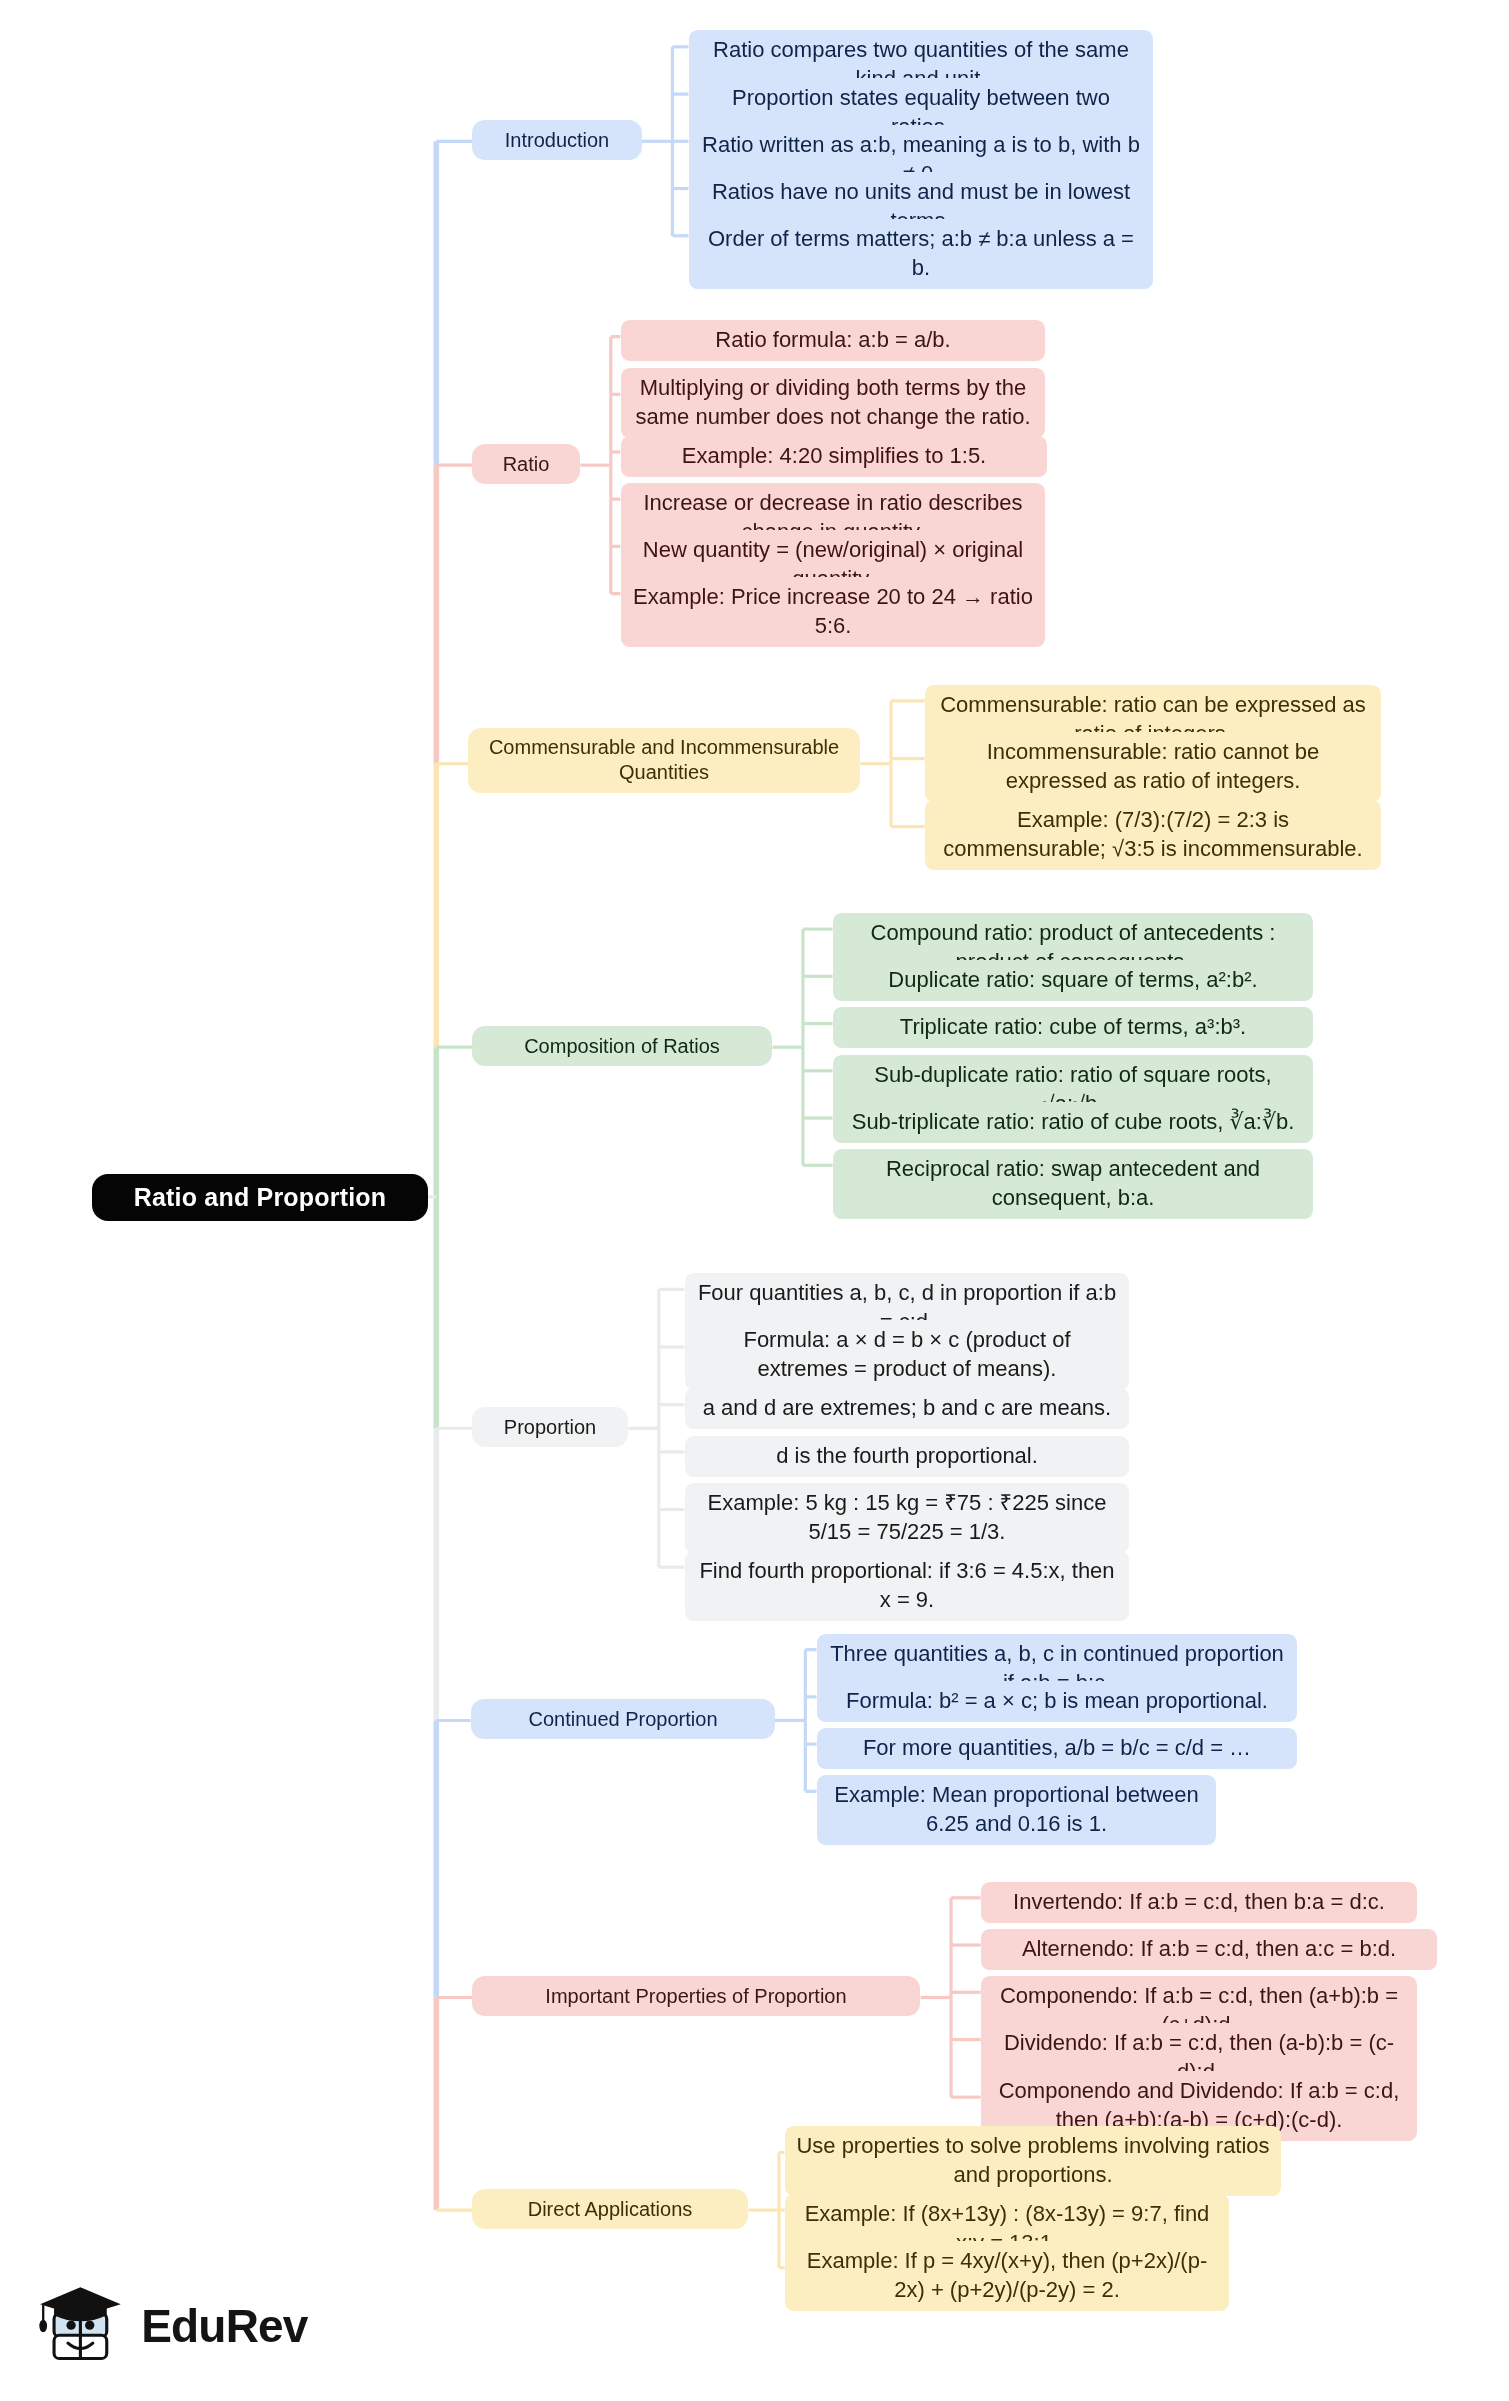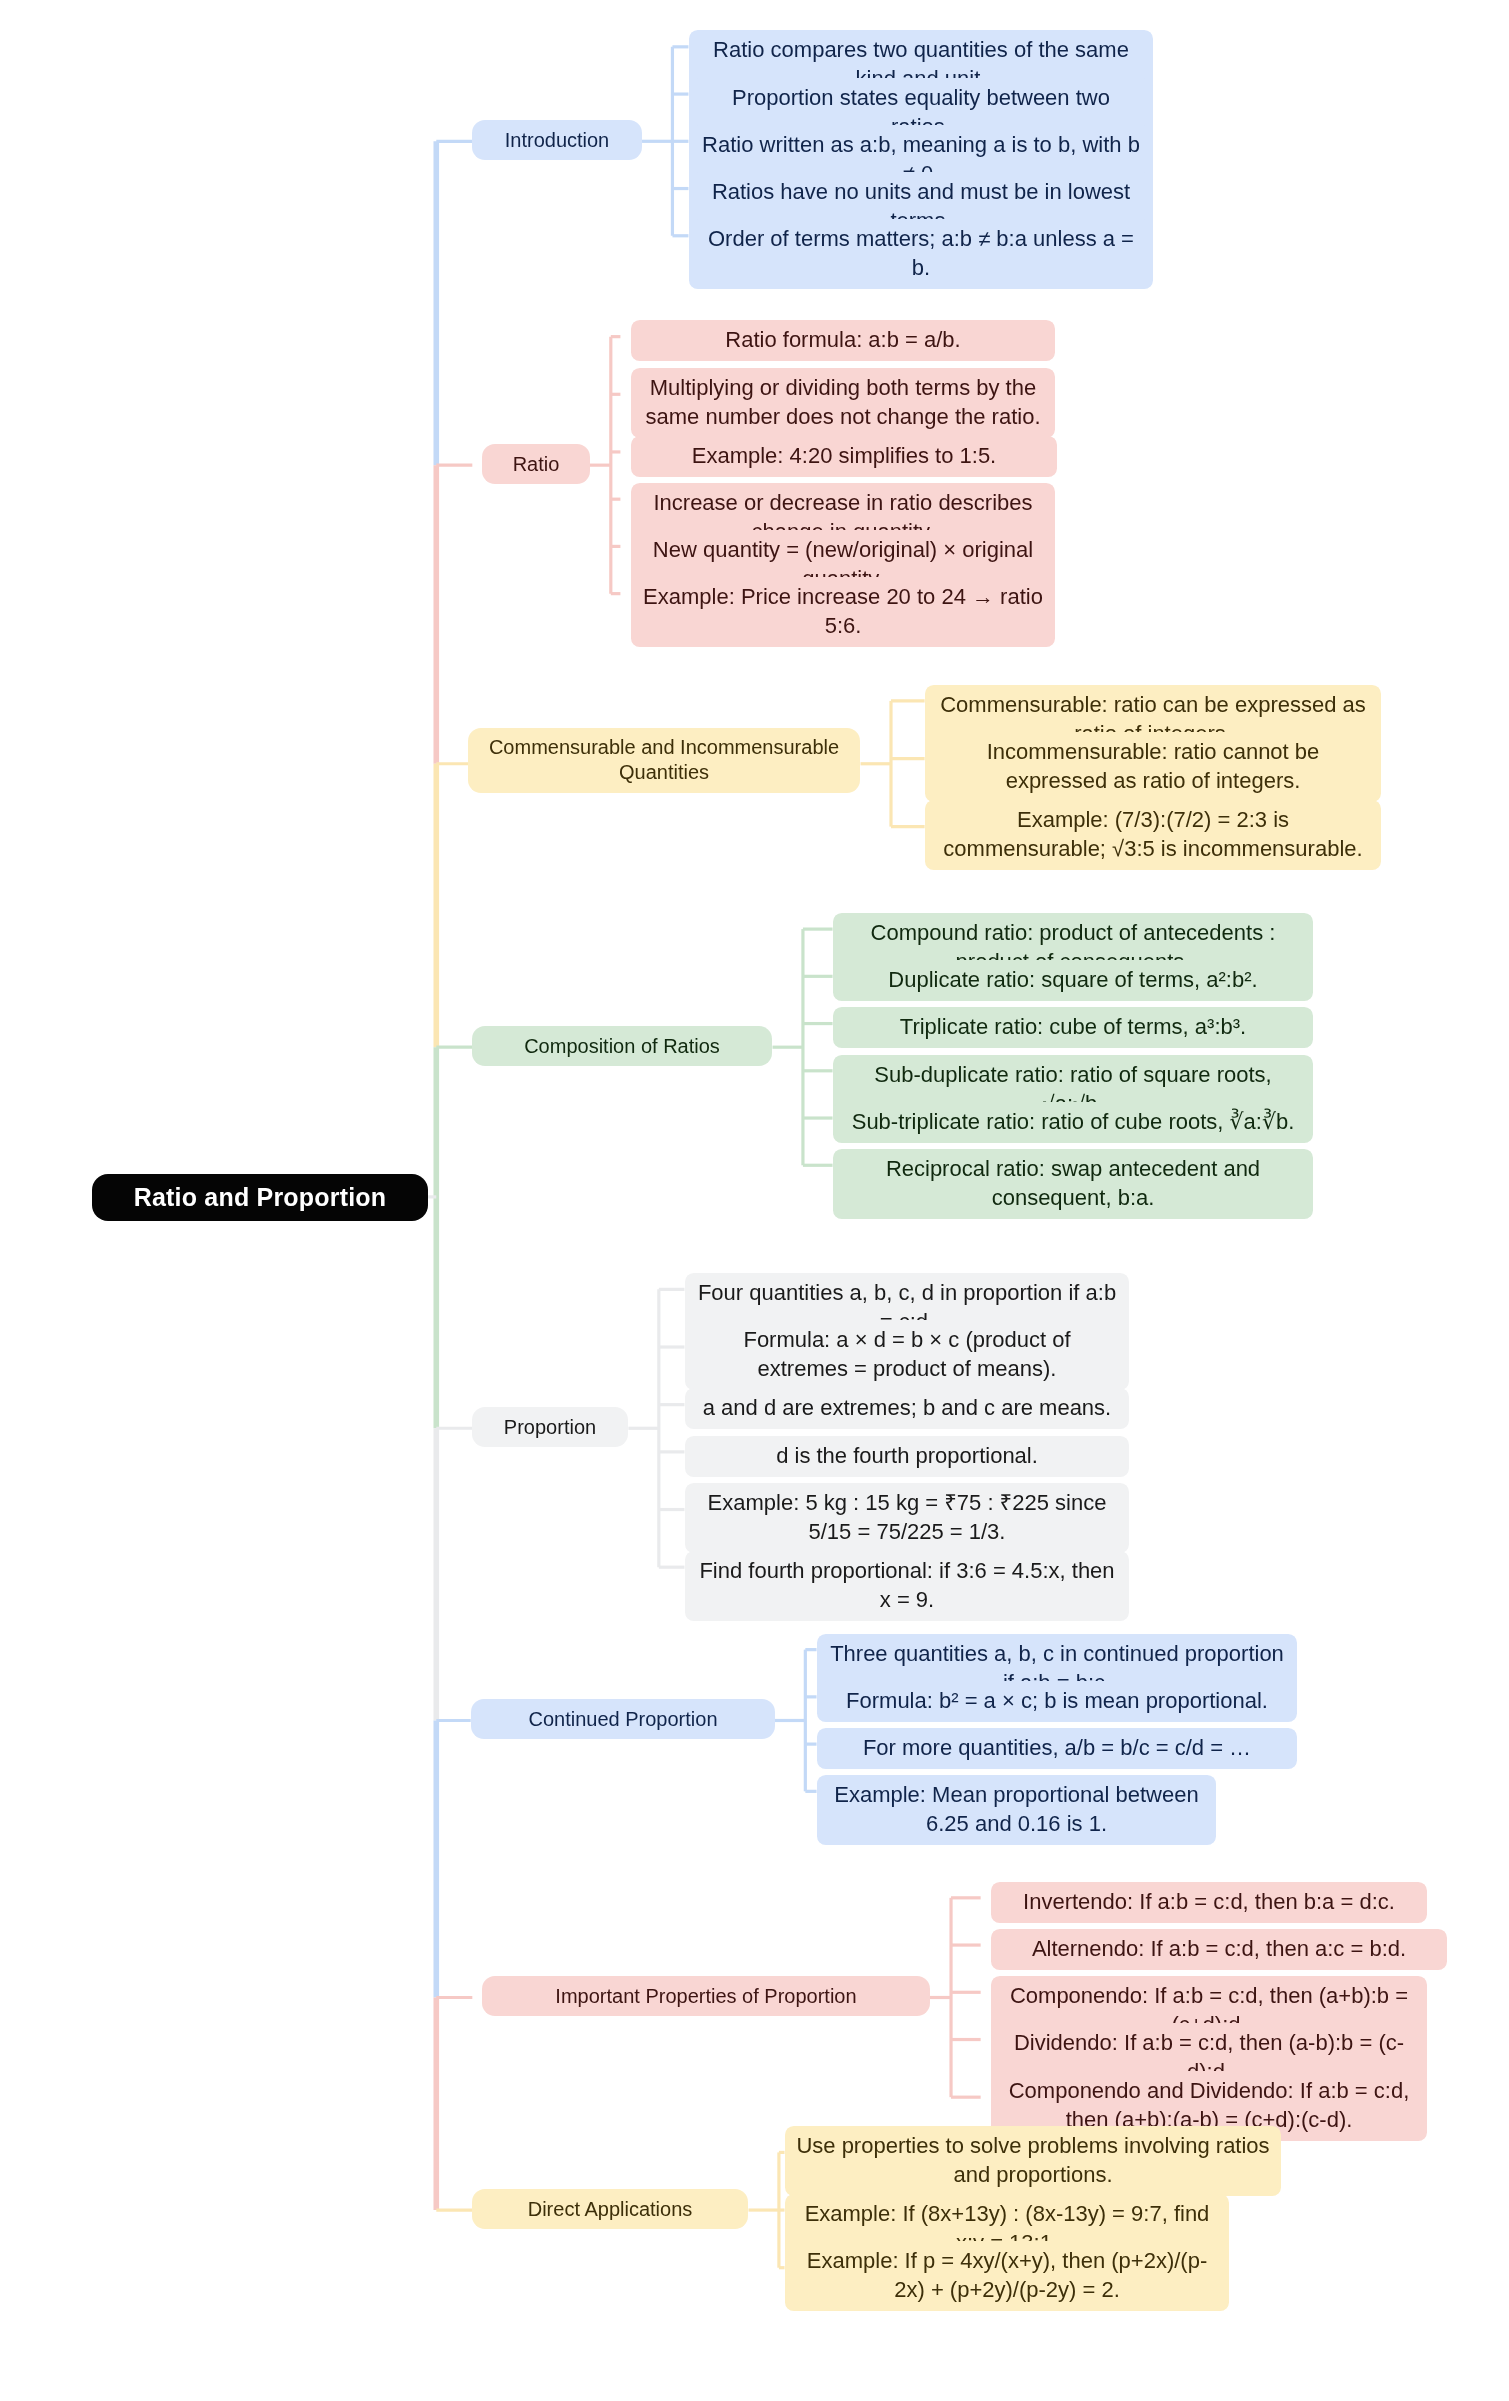--- a/index.html
+++ b/index.html
@@ -58,21 +58,21 @@
 
   
   .leaf-node {
     font-size: 22px;
     border-radius: 8.8px;
     padding: 6.4px 10.4px;
   }
 
   
   .c-blue   { background: #d6e4fb; color: #10244a; }
-  .c-pink   { background: #f9d6d3; color: #3d1412; margin-left: 10px; }
+  .c-pink   { background: #f9d6d3; color: #3d1412; }
   .c-yellow { background: #fdeec2; color: #3d2f09; }
   .c-green  { background: #d5e9d6; color: #10290f; }
   .c-gray   { background: #f1f2f3; color: #1a1a1a; }
 
   
   #logo {
     position: absolute;
     left: 37px;
     top: 2274px;
     width: 256px;
@@ -209,14 +209,37 @@
       <div class="node leaf-node c-pink" style="left: 981px; width: 436px; top: 1976px;">Componendo: If a:b = c:d, then (a+b):b = (c+d):d.</div>
       <div class="node leaf-node c-pink" style="left: 981px; width: 436px; top: 2023px;">Dividendo: If a:b = c:d, then (a-b):b = (c-d):d.</div>
       <div class="node leaf-node c-pink" style="left: 981px; width: 436px; top: 2071px;">Componendo and Dividendo: If a:b = c:d, then (a+b):(a-b) = (c+d):(c-d).</div>
       <div class="node branch-node c-pink" style="left: 472px; width: 448px; top: 1976px;">Important Properties of Proportion</div>
       <div class="node leaf-node c-yellow" style="left: 785px; width: 496px; top: 2126px;">Use properties to solve problems involving ratios and proportions.</div>
       <div class="node leaf-node c-yellow" style="left: 785px; width: 444px; top: 2194px;">Example: If (8x+13y) : (8x-13y) = 9:7, find x:y = 13:1.</div>
       <div class="node leaf-node c-yellow" style="left: 785px; width: 444px; top: 2241px;">Example: If p = 4xy/(x+y), then (p+2x)/(p-2x) + (p+2y)/(p-2y) = 2.</div>
       <div class="node branch-node c-yellow" style="left: 472px; width: 276px; top: 2189px;">Direct Applications</div>
     </div>
 
+  <div id="logo">
+    <svg class="mark" viewBox="0 0 120 116">
+
+      <rect x="22" y="42" width="68" height="30" rx="7" fill="#cfe3f3" stroke="#111" stroke-width="4"></rect>
+      <rect x="22" y="70" width="68" height="30" rx="7" fill="#ffffff" stroke="#111" stroke-width="4"></rect>
+      <line x1="56" y1="42" x2="56" y2="100" stroke="#111" stroke-width="4"></line>
+
+      <circle cx="44" cy="57" r="6" fill="#111"></circle>
+      <circle cx="68" cy="57" r="6" fill="#111"></circle>
+
+      <path d="M40 80 q16 14 32 0" fill="none" stroke="#111" stroke-width="4" stroke-linecap="round"></path>
+
+      <path d="M30 41 q10 -8 20 0" fill="none" stroke="#111" stroke-width="5" stroke-linecap="round"></path>
+      <path d="M62 41 q10 -8 20 0" fill="none" stroke="#111" stroke-width="5" stroke-linecap="round"></path>
+
+      <polygon points="56,8 108,30 56,46 4,30" fill="#111"></polygon>
+      <path d="M22 34 v10 q34 16 68 0 v-10" fill="#111"></path>
+
+      <path d="M8 31 v22" stroke="#111" stroke-width="3" fill="none"></path>
+      <ellipse cx="8" cy="58" rx="5" ry="8" fill="#111"></ellipse>
+    </svg>
+    <div class="wordmark">EduRev</div>
+  </div>
 </div>
 
 
 </body></html>

